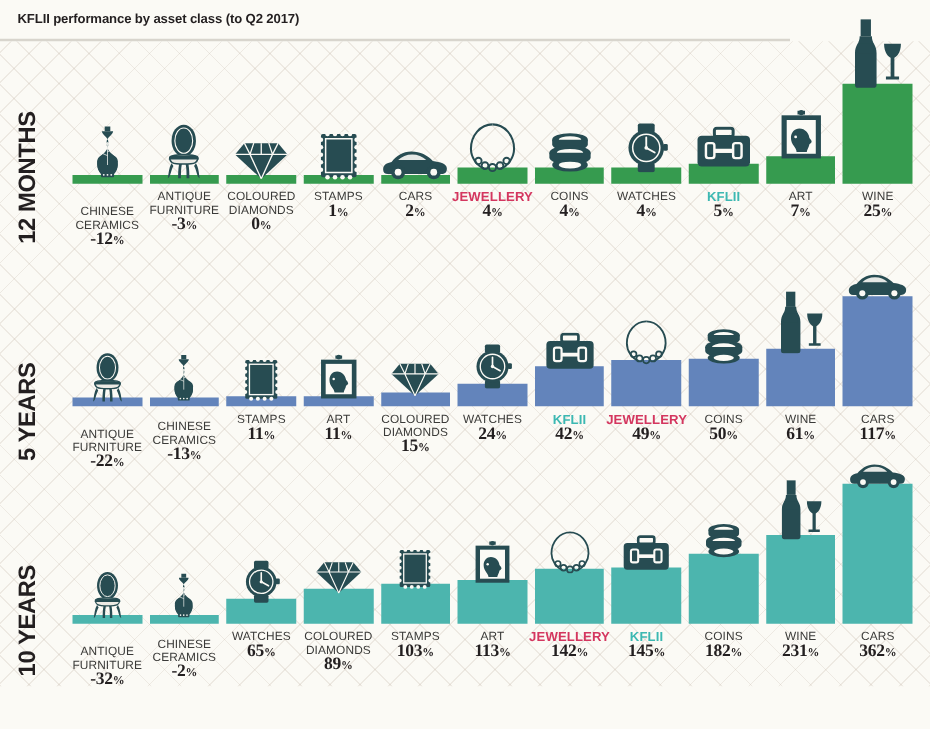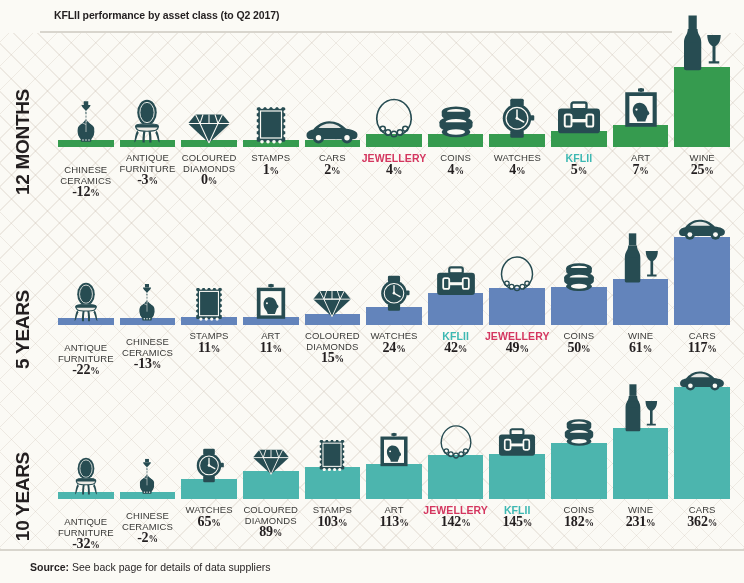--- a/index.html
+++ b/index.html
@@ -20,21 +20,20 @@
     pointer-events:none;z-index:0;
   }
   #frame{position:absolute;inset:0;z-index:1;}
 
   
   .header{
     position:absolute;left:0;top:0;width:632px;height:33px;
     background:#fbfaf5;
     border-bottom:2px solid #d8d5cd;
     box-sizing:border-box;
-    margin-left:40px;
   }
   .header .title{
     position:absolute;left:14px;top:9px;
     font-size:10.5px;font-weight:bold;letter-spacing:-0.1px;
     color:#231f20;
   }
 
   
   .footer{
     position:absolute;left:0;bottom:0;width:744px;height:34px;
@@ -579,17 +578,14 @@
       <circle cx="20" cy="29" r="7.5" fill="#274c52"></circle>
               <circle cx="20" cy="29" r="3.6" fill="#fbfaf5"></circle>
       <circle cx="58" cy="29" r="7.5" fill="#274c52"></circle>
               <circle cx="58" cy="29" r="3.6" fill="#fbfaf5"></circle>
     </svg></div>
           <div class="lbl" style="top: 118px;"><span>CARS</span><span class="val">362<span class="pc">%</span></span></div>
         </div>
       </div>
   </div>
 
-  <div class="footer">
-    <div class="src"><b>Source:</b> <span>See back page for details of data suppliers</span></div>
-  </div>
 
 </div>
 
 </body></html>

